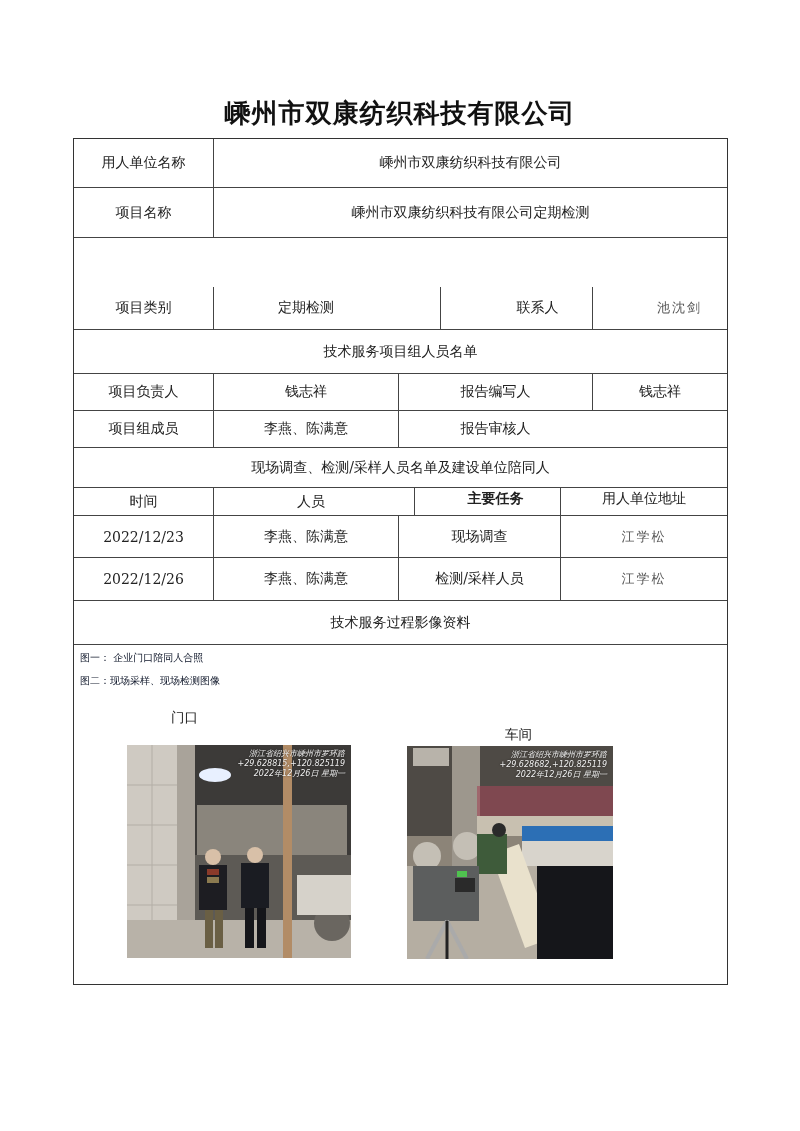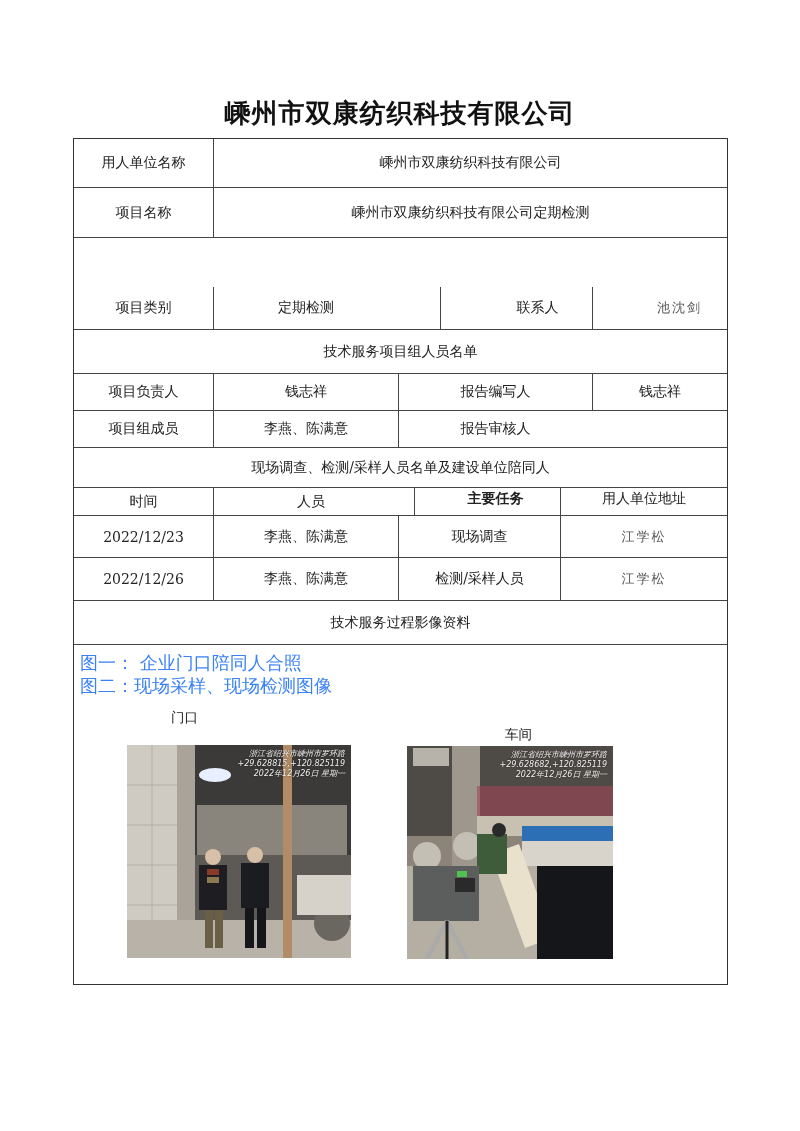--- a/index.html
+++ b/index.html
@@ -20,21 +20,21 @@
   .cell {
     position: absolute; top: 0; height: 100%; box-sizing: border-box;
     display: flex; align-items: center; justify-content: center;
     font-size: 14px; text-align: center;
   }
   .bl { border-left: 1.3px solid #444444; }
   .light { color: #555555; letter-spacing: 2px; font-family: "DejaVu Sans", sans-serif; font-size: 13px; }
   .hdr-up { align-items: flex-start; padding-top: 2px; }
   .hdr-down { align-items: flex-end; padding-bottom: 4px; padding-left: 10px; }
   .img-area { position: absolute; left: 0; top: 506px; width: 100%; height: 341px; }
-  .caption { position: absolute; font-size: 18px; color: #3b82f6; }
+  .caption { position: absolute; font-size: 10px; color: #0f172a; }
   .photo {
     position: absolute; overflow: hidden; font-style: italic;
   }
   .photo-label { position: absolute; font-size: 13.5px; color: #222; }
   .stamp {
     position: absolute; right: 6px; top: 4px; text-align: right;
     font-family: "DejaVu Sans", sans-serif; font-size: 8px; line-height: 10px; color: #f2f2f2;
     text-shadow: 0 0 2px rgba(0,0,0,0.6);
   }
 </style>

